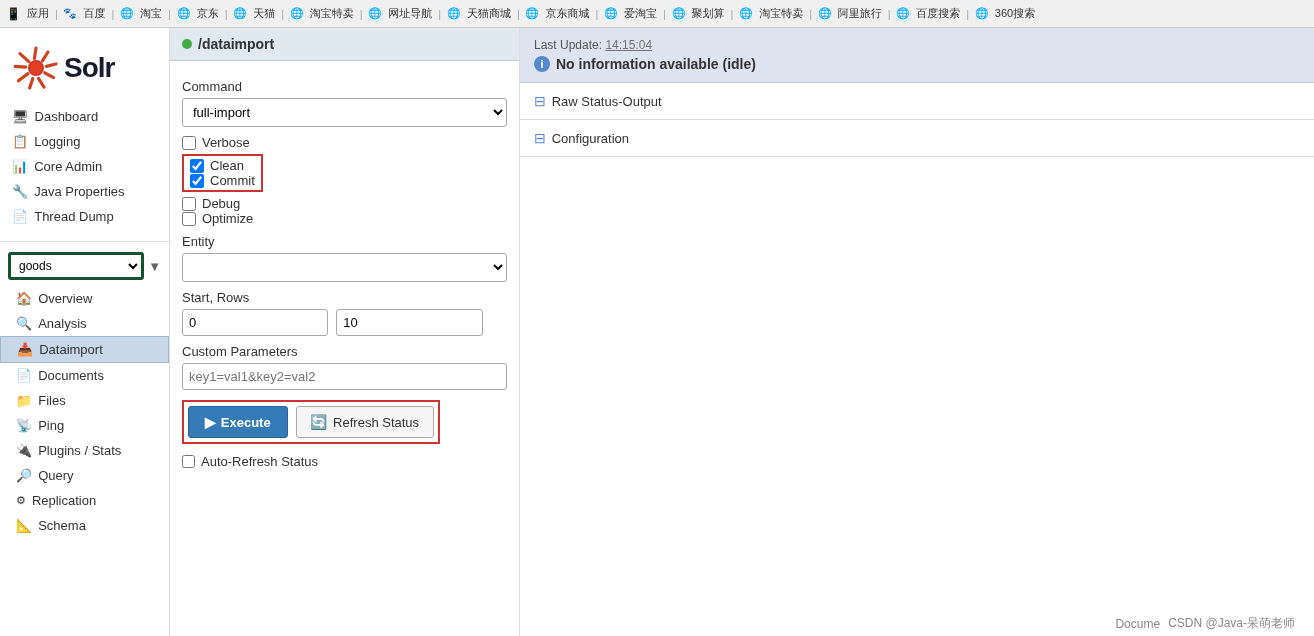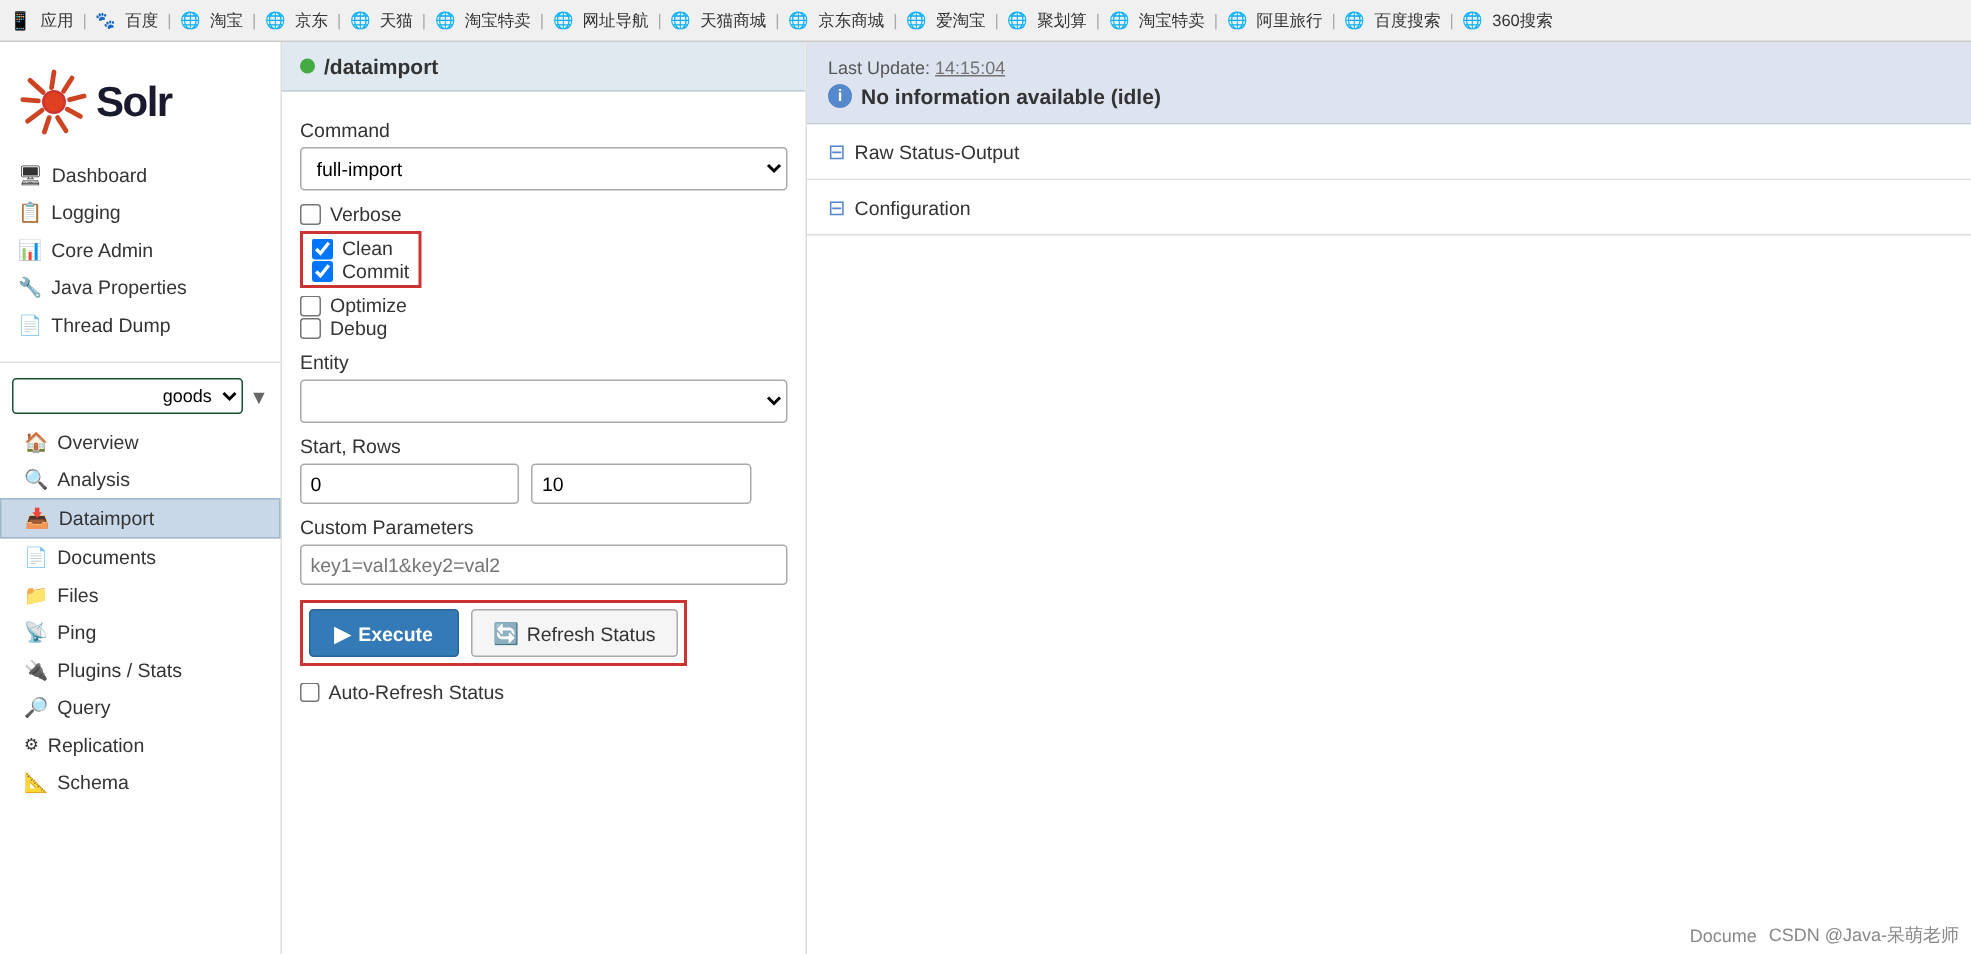--- a/index.html
+++ b/index.html
@@ -20,21 +20,21 @@
     }
 
     
     .main-layout {
       display: flex;
       height: calc(636px - 28px);
     }
 
     
     .sidebar {
-      width: 188px;
+      width: 170px;
       background: #fff;
       border-right: 1px solid #ddd;
       display: flex;
       flex-direction: column;
       flex-shrink: 0;
     }
 
     .logo-area {
       padding: 16px 12px 12px 12px;
       display: flex;
@@ -77,24 +77,23 @@
     .core-selector {
       display: flex;
       align-items: center;
       padding: 6px 8px;
       gap: 4px;
     }
     .core-selector select {
       flex: 1;
       padding: 3px 4px;
       font-size: 12px;
-      border: 1px solid #14532d;
+      border: 3px solid #14532d;
       border-radius: 3px;
       background: #fff;
-      text-align: right;
     }
 
     .core-nav-item {
       display: flex;
       align-items: center;
       padding: 5px 12px 5px 16px;
       cursor: pointer;
       color: #333;
       font-size: 13px;
       gap: 6px;
@@ -283,21 +282,21 @@
 
     .collapse-icon {
       color: #5588cc;
       font-size: 14px;
     }
 
     
     .footer-watermark {
       position: fixed;
       bottom: 0;
-      right: 0;
+      right: 11px;
       padding: 4px 8px;
       font-size: 12px;
       color: #888;
       display: flex;
       align-items: center;
       gap: 8px;
       margin-top: 23px;
     }
   </style>
 </head>
@@ -481,26 +480,26 @@
               <input type="checkbox" id="cb-clean" checked="" style="">
               <label for="cb-clean">Clean</label>
             </div>
             <div class="checkbox-item">
               <input type="checkbox" id="cb-commit" checked="" style="">
               <label for="cb-commit">Commit</label>
             </div>
           </div>
 
           <div class="checkbox-item">
+            <input type="checkbox" id="cb-debug" style="">
+            <label for="cb-debug">Debug</label>
+          </div>
+          <div class="checkbox-item">
             <input type="checkbox" id="cb-optimize" style="">
             <label for="cb-optimize">Optimize</label>
-          </div>
-          <div class="checkbox-item">
-            <input type="checkbox" id="cb-debug" style="">
-            <label for="cb-debug">Debug</label>
           </div>
 
           <label class="form-label">Entity</label>
           <select class="form-select">
             <option value=""></option>
           </select>
 
           <label class="form-label">Start, Rows</label>
           <div class="form-row">
             <input type="text" class="form-input" style="width: 45%;" value="0">

